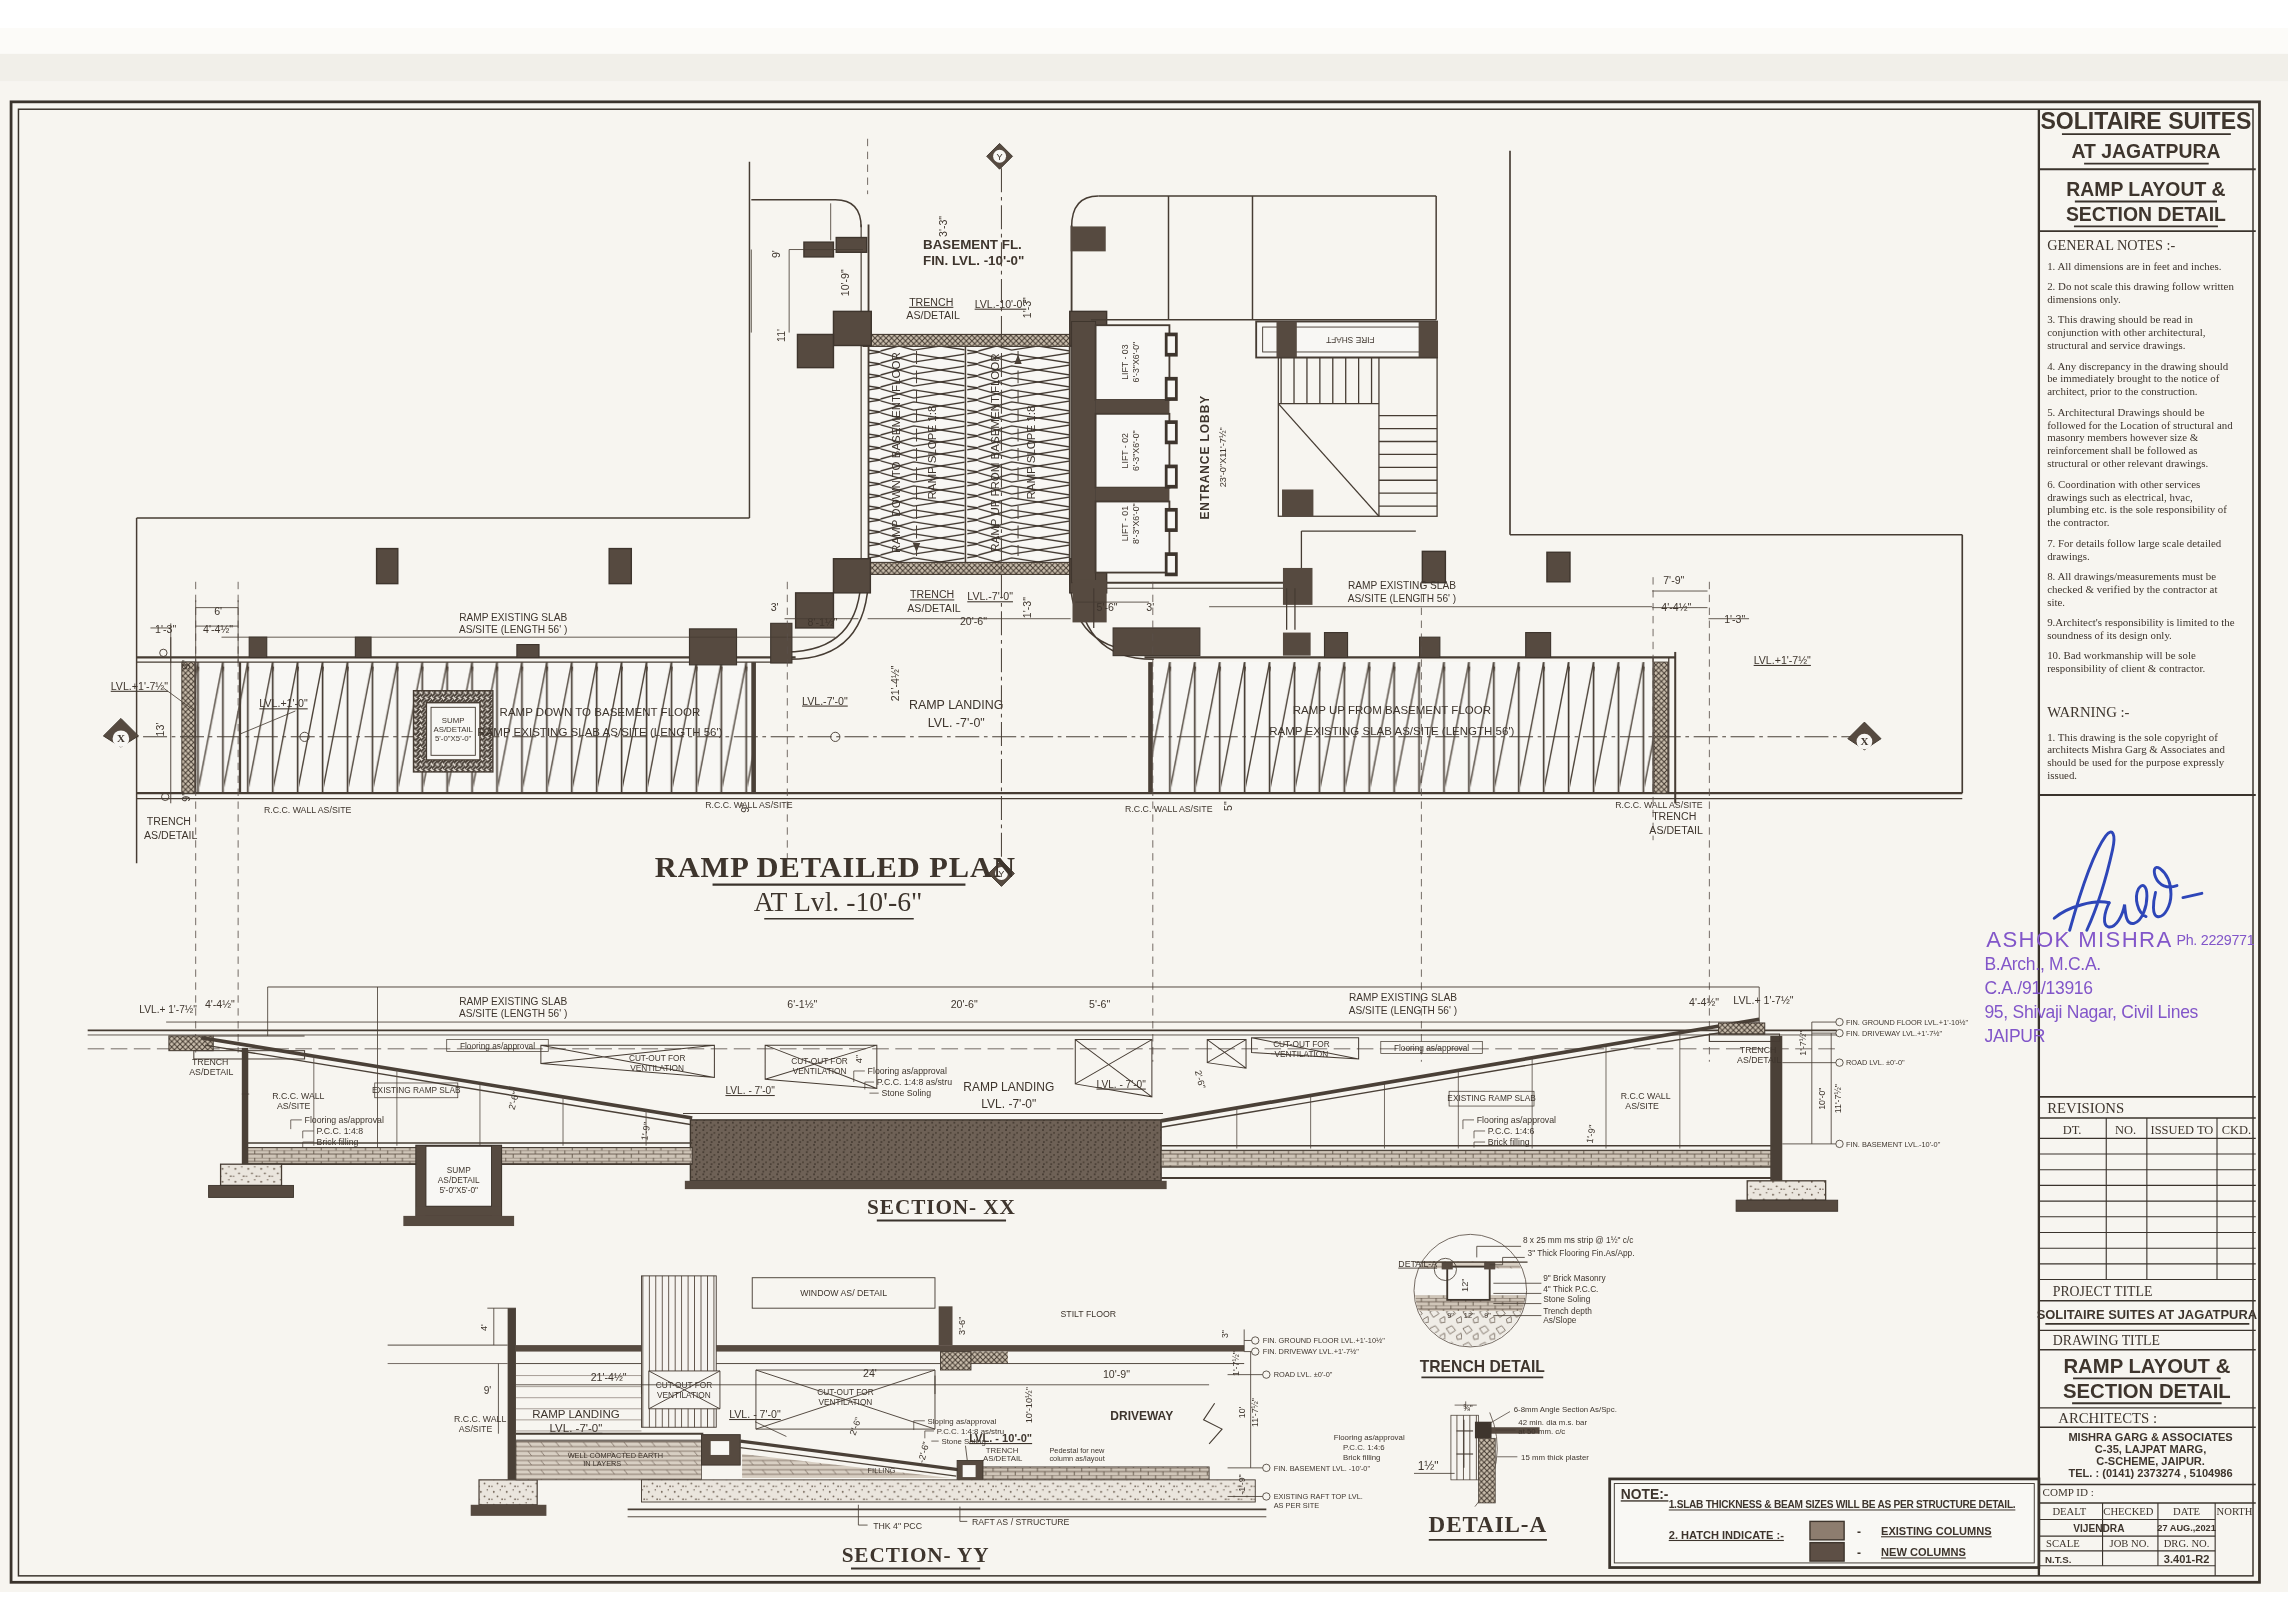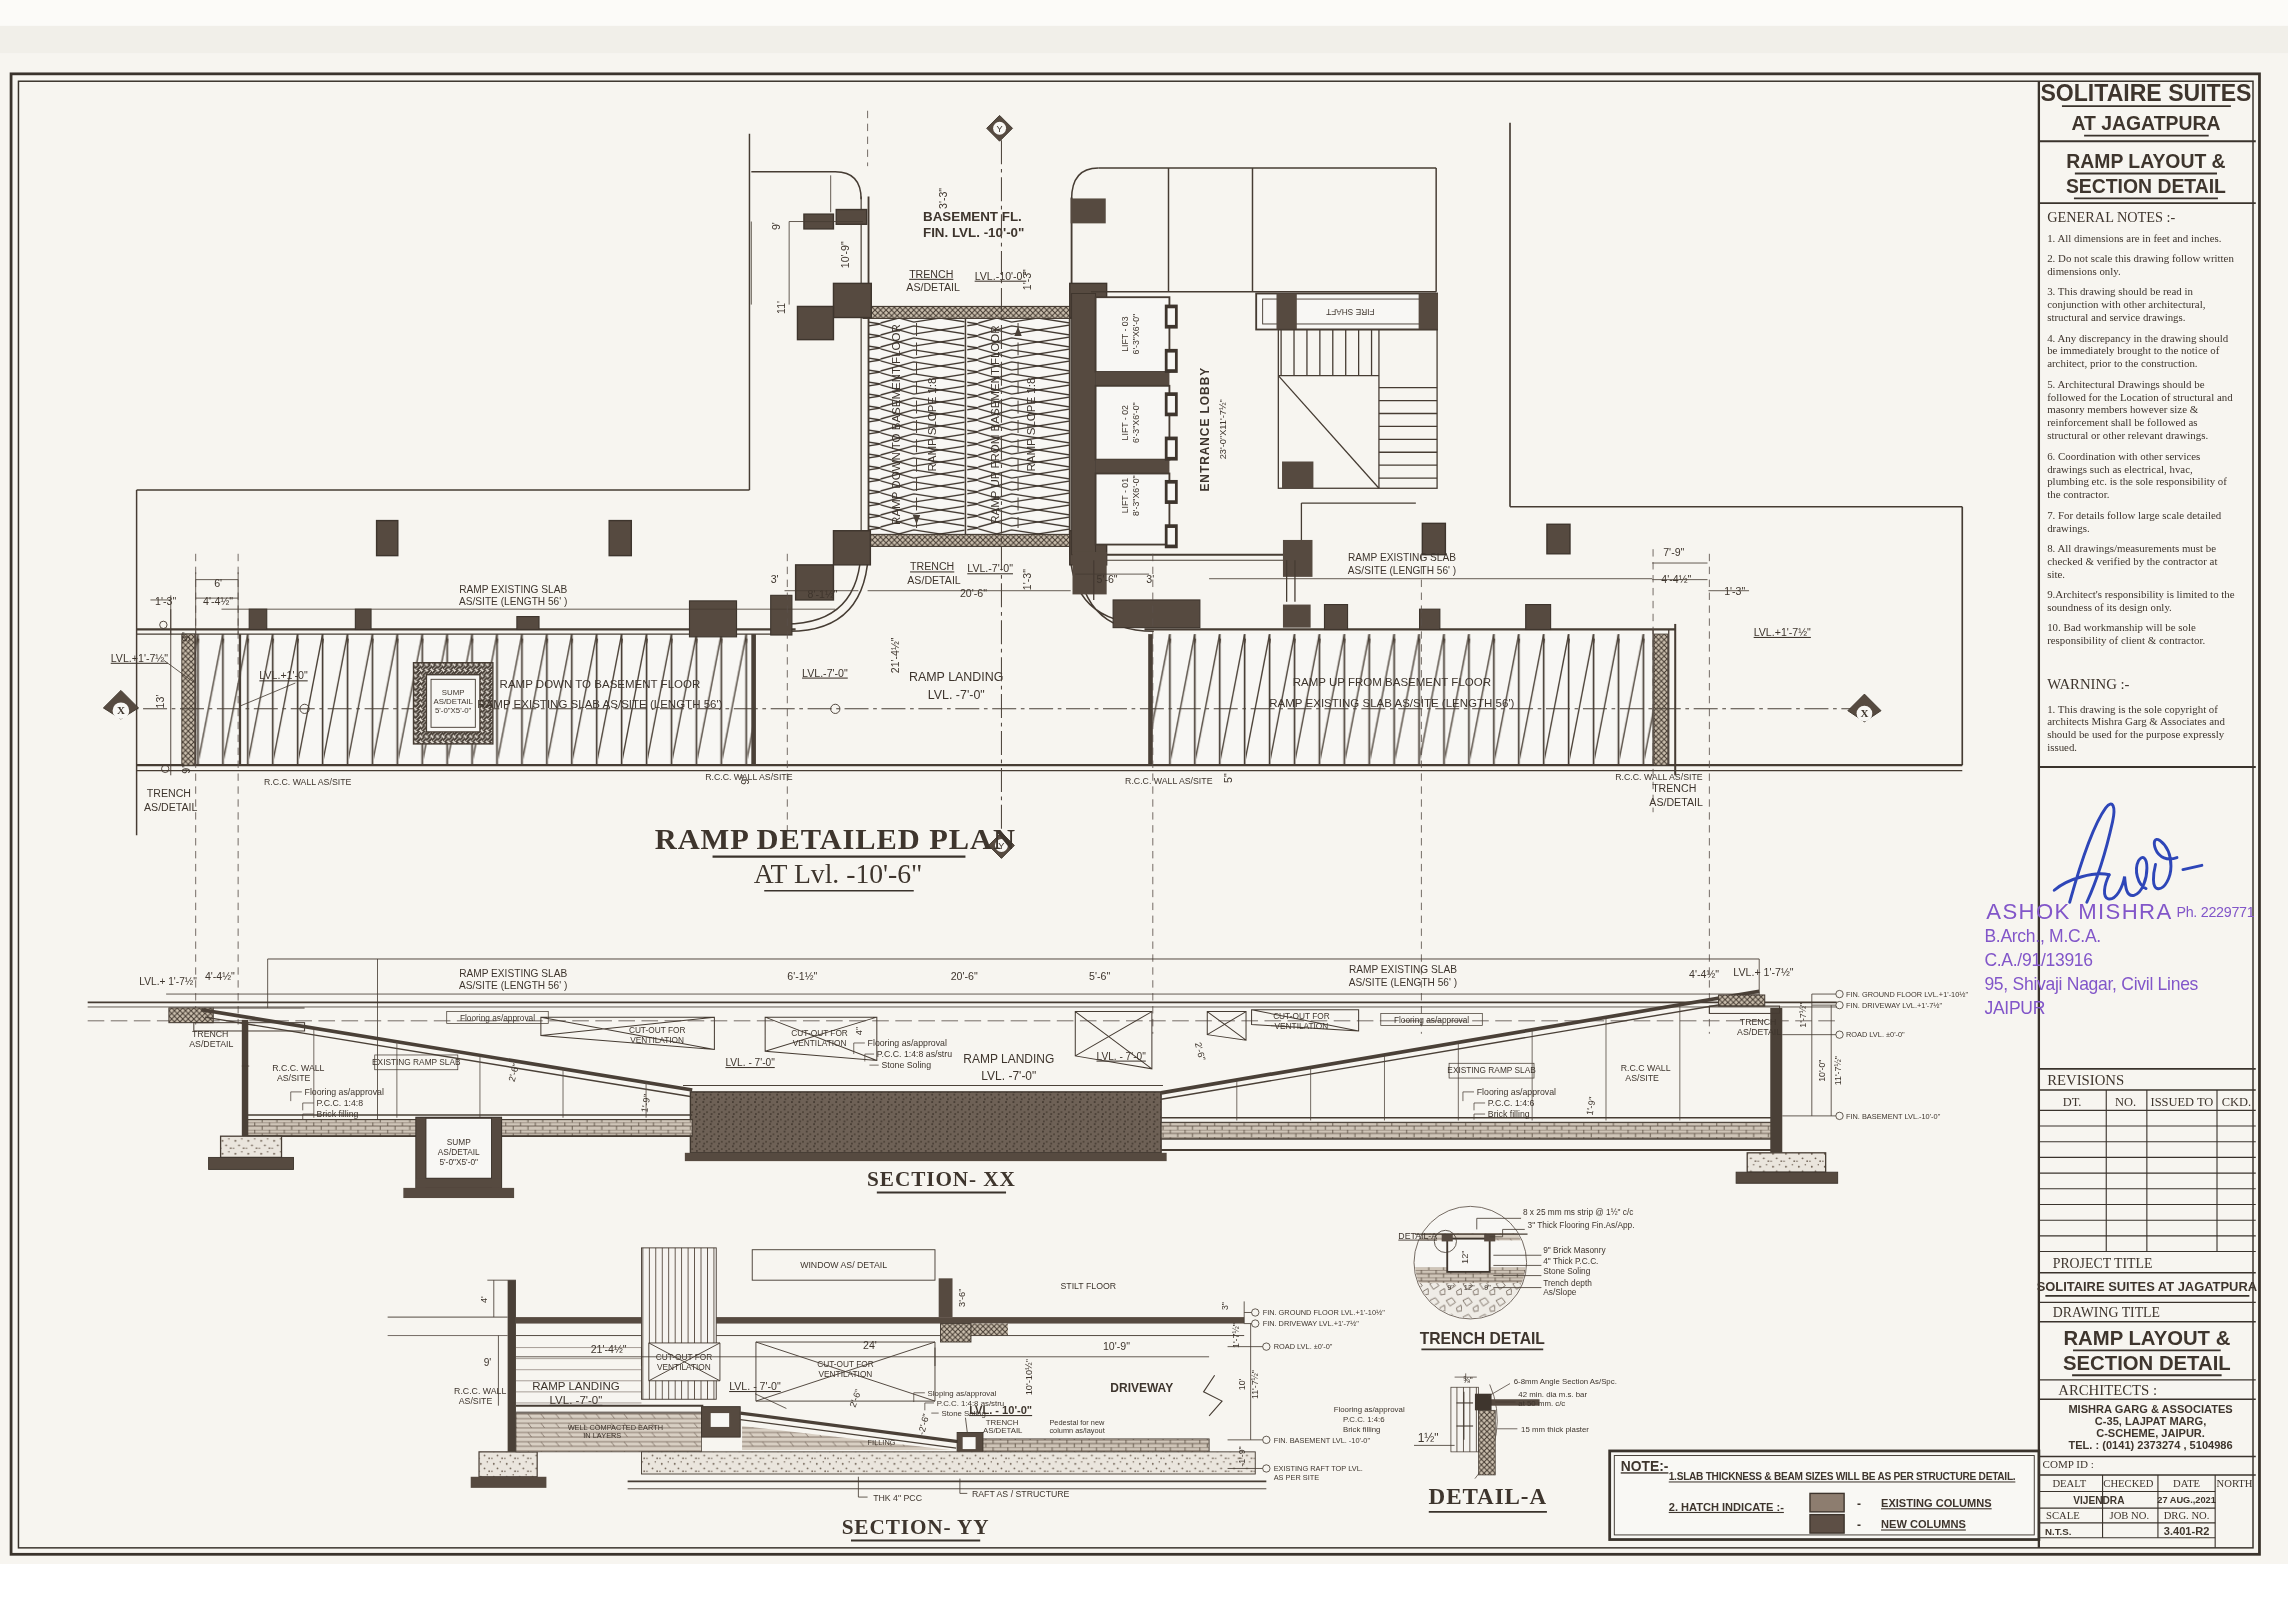--- a/index.html
+++ b/index.html
@@ -1,16 +1,16 @@
 <!DOCTYPE html>
 <html style="font-size:14.8px"><head>
 <meta charset="utf-8">
 <style>
 html,body{margin:0;padding:0;background:#ffffff;}
-#page{width:2289px;height:1564px;position:relative;background:#0ea5e9;font-family:"Liberation Sans",sans-serif;}
+#page{width:2289px;height:1564px;position:relative;background:#0ea5e9;font-family:"Liberation Sans",sans-serif;margin-top:28px;}
 svg{position:absolute;left:0;top:0;}
 text{fill:#3e352d;}
 .ser{font-family:"Liberation Serif",serif;}
 </style>
 </head>
 <body>
 <div id="page">
 <svg width="2289" height="1618" viewBox="0 0 2480 1753">
 <defs>
 

